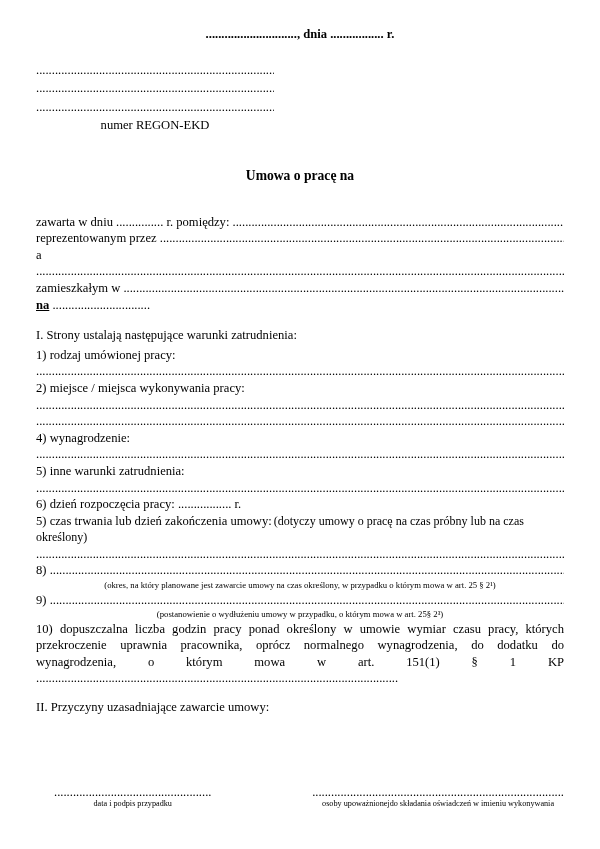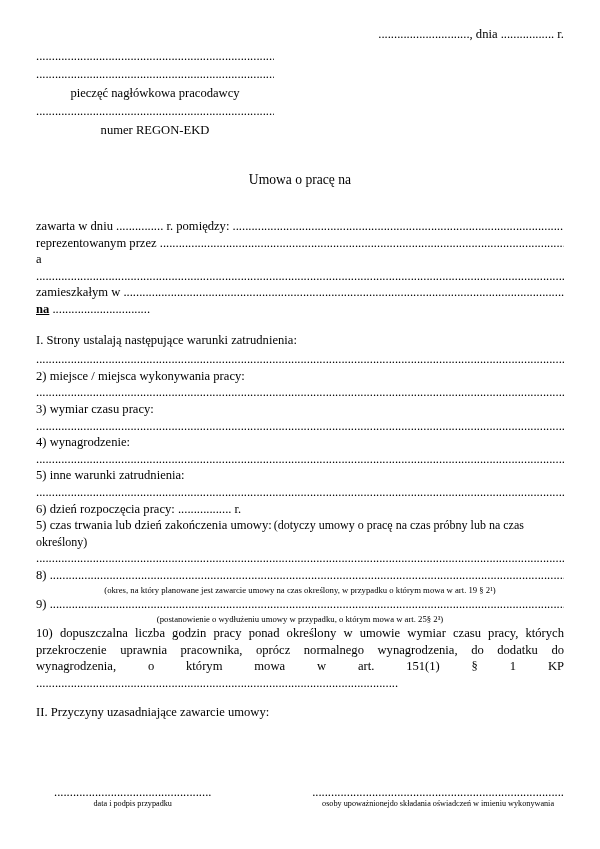--- a/index.html
+++ b/index.html
@@ -4,25 +4,25 @@
 <style>
   html, body { margin: 0; padding: 0; background: #ffffff; }
   .page {
     width: 600px; height: 849px; box-sizing: border-box;
     padding: 26px 36px 40px 36px;
     font-family: "Liberation Serif", "DejaVu Serif", serif;
     font-size: 12.6px; line-height: 16.6px; color: #000;
     display: flex; flex-direction: column;
     background: #fff; overflow: hidden;
   }
-  .date-line { text-align: right; margin-bottom: 2px; }
+  .date-line { text-align: center; margin-bottom: 16px; font-weight: bold; }
   .stamp-block { width: 238px; margin-top: 2px; }
   .stamp-block .dotline { white-space: nowrap; overflow: hidden; line-height: 18.5px; }
   .stamp-block .caption { text-align: center; line-height: 18.5px; }
-  .title { font-weight: normal; text-align: center; font-size: 13.6px; margin: 32px 0 0 0; line-height: 17px; }
+  .title { font-weight: bold; text-align: center; font-size: 13.6px; margin: 32px 0 0 0; line-height: 17px; }
   .intro { margin-top: 30px; }
   .fill-line { white-space: nowrap; overflow: hidden; }
   .bold { font-weight: bold; text-decoration: underline; }
   .sec-heading { margin-top: 14px; margin-bottom: 3px; }
   .sec-heading-2 { margin-top: 12px; }
   .note-inline { font-size: 12px; margin-left: 2px; }
   .note-center { font-size: 8.7px; text-align: center; line-height: 12.5px; }
   .item10 { text-align: justify; }
   .sig-row { margin-top: auto; display: flex; justify-content: space-between; align-items: flex-start; }
   .sig-left { margin-left: 18px; text-align: center; }
@@ -33,61 +33,60 @@
 </head>
 <body>
 
 <div class="page">
 
   <div class="date-line">............................., dnia ................. r.</div>
 
   <div class="stamp-block">
     <div class="dotline">................................................................................</div>
     <div class="dotline">................................................................................</div>
-    <div class="caption">pieczęć nagłówkowa pracodawcy</div>
     <div class="dotline">................................................................................</div>
     <div class="caption">numer REGON-EKD</div>
   </div>
 
   <div class="title">Umowa o pracę na</div>
 
   <div class="intro">
     <div class="fill-line">zawarta w dniu ............... r. pomiędzy: ............................................................................................................................................</div>
     <div class="fill-line">reprezentowanym przez ................................................................................................................................................................</div>
     <div>a</div>
     <div class="fill-line">....................................................................................................................................................................................</div>
     <div class="fill-line">zamieszkałym w ..........................................................................................................................................................................</div>
     <div><span class="bold">na</span><span> ...............................</span></div>
   </div>
 
   <div class="sec-heading">I. Strony ustalają następujące warunki zatrudnienia:</div>
 
+  <div>1) rodzaj umówionej pracy:</div>
   <div class="fill-line">....................................................................................................................................................................................</div>
 
   <div>2) miejsce / miejsca wykonywania pracy:</div>
   <div class="fill-line">....................................................................................................................................................................................</div>
 
-  <div>3) wymiar czasu pracy:</div>
   <div class="fill-line">....................................................................................................................................................................................</div>
 
   <div>4) wynagrodzenie:</div>
   <div class="fill-line">....................................................................................................................................................................................</div>
 
   <div>5) inne warunki zatrudnienia:</div>
   <div class="fill-line">....................................................................................................................................................................................</div>
 
   <div>6) dzień  rozpoczęcia pracy: ................. r.</div>
 
   <div>
     <span>5) czas trwania lub dzień zakończenia umowy:</span><span class="note-inline">(dotyczy umowy o pracę na czas próbny lub na czas określony)</span>
   </div>
   <div class="fill-line">....................................................................................................................................................................................</div>
 
   <div class="fill-line">8) .................................................................................................................................................................................</div>
-  <div class="note-center">(okres, na który planowane jest zawarcie umowy na czas określony, w przypadku o którym mowa w art. 19 § 2¹)</div>
+  <div class="note-center">(okres, na który planowane jest zawarcie umowy na czas określony, w przypadku o którym mowa w art. 25 § 2¹)</div>
 
   <div class="fill-line">9) .................................................................................................................................................................................</div>
   <div class="note-center">(postanowienie o wydłużeniu umowy w przypadku, o którym mowa w art. 25§ 2³)</div>
 
   <div class="item10">10) dopuszczalna liczba godzin pracy ponad określony w umowie wymiar czasu pracy, których przekroczenie uprawnia pracownika, oprócz normalnego wynagrodzenia, do dodatku do wynagrodzenia, o którym mowa w art. 151(1) § 1 KP ...................................................................................................................</div>
 
   <div class="sec-heading-2">II. Przyczyny uzasadniające zawarcie umowy:</div>
 
   <div class="sig-row">
     <div class="sig-left">

